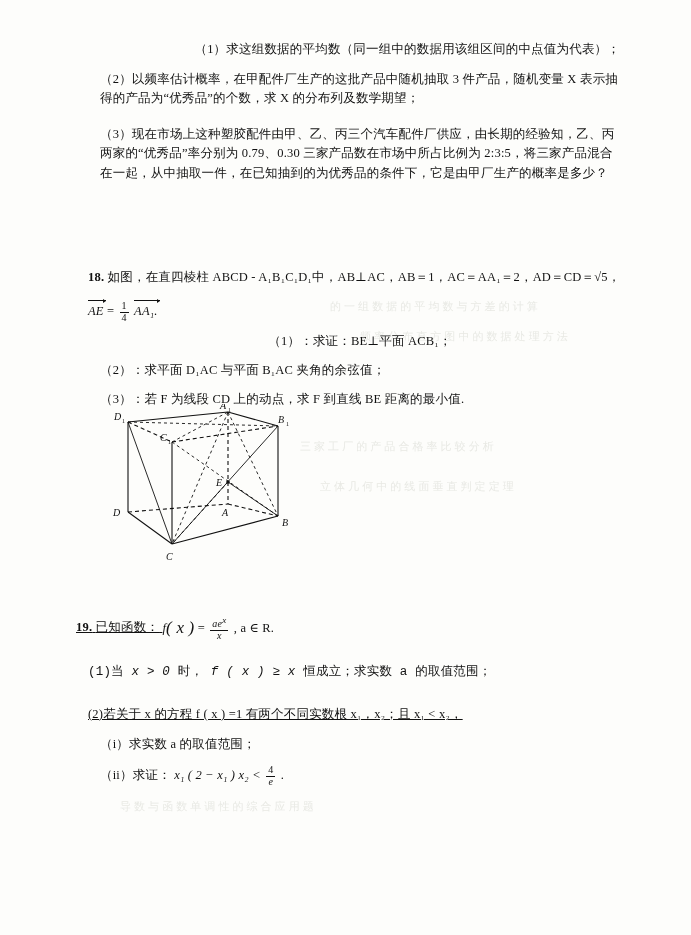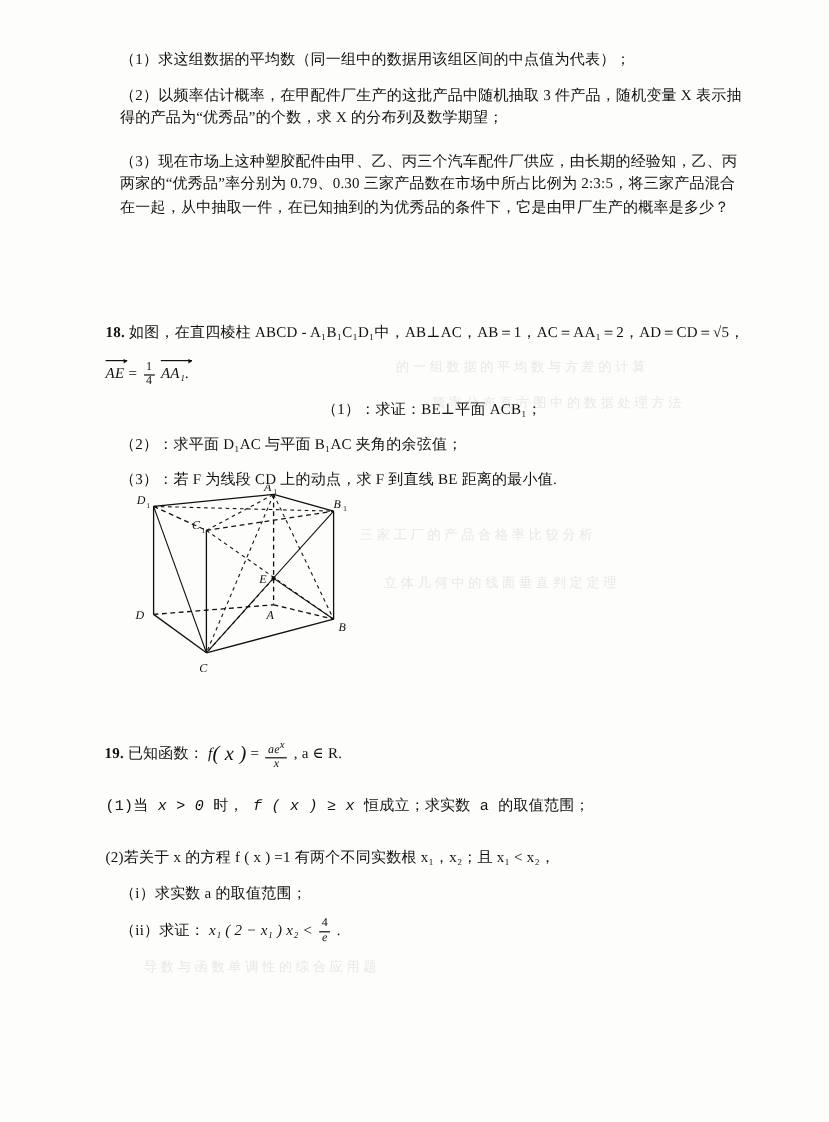--- a/index.html
+++ b/index.html
@@ -96,21 +96,21 @@
 <div class="page">
 
   <div class="bleed" style="left:330px; top:300px; width:330px;">的 一 组 数 据 的 平 均 数 与 方 差 的 计 算</div>
   <div class="bleed" style="left:360px; top:330px; width:300px;">频 率 分 布 直 方 图 中 的 数 据 处 理 方 法</div>
   <div class="bleed" style="left:300px; top:440px; width:360px;">三 家 工 厂 的 产 品 合 格 率 比 较 分 析</div>
   <div class="bleed" style="left:320px; top:480px; width:340px;">立 体 几 何 中 的 线 面 垂 直 判 定 定 理</div>
   <div class="bleed" style="left:120px; top:800px; width:460px;">导 数 与 函 数 单 调 性 的 综 合 应 用 题</div>
 
   <div class="content">
 
-    <div class="para" style="left:100px; top:40px; width:520px;">（1）求这组数据的平均数（同一组中的数据用该组区间的中点值为代表）；</div>
+    <div class="para" style="left:100px; top:40px; width:520px;text-align:right;">（1）求这组数据的平均数（同一组中的数据用该组区间的中点值为代表）；</div>
 
     <div class="para" style="left:100px; top:70px; width:520px;">（2）以频率估计概率，在甲配件厂生产的这批产品中随机抽取 3 件产品，随机变量 X 表示抽得的产品为“优秀品”的个数，求 X 的分布列及数学期望；</div>
 
     <div class="para" style="left:100px; top:125px; width:520px;">（3）现在市场上这种塑胶配件由甲、乙、丙三个汽车配件厂供应，由长期的经验知，乙、丙两家的“优秀品”率分别为 0.79、0.30 三家产品数在市场中所占比例为 2:3:5，将三家产品混合在一起，从中抽取一件，在已知抽到的为优秀品的条件下，它是由甲厂生产的概率是多少？</div>
 
     <div class="para" style="left:88px; top:268px; width:540px;">
       <span class="bold">18.</span>
       <span>如图，在直四棱柱 ABCD - A₁B₁C₁D₁中，AB⊥AC，AB＝1，AC＝AA₁＝2，AD＝CD＝√5，</span>
     </div>
 
@@ -167,21 +167,21 @@
         <text x="168" y="19" font-size="10" font-style="italic" font-family="Liberation Serif, serif" fill="#111">B</text>
         <text x="176" y="22" font-size="6" font-family="Liberation Serif, serif" fill="#111">1</text>
         <text x="3" y="112" font-size="10" font-style="italic" font-family="Liberation Serif, serif" fill="#111">D</text>
         <text x="106" y="82" font-size="10" font-style="italic" font-family="Liberation Serif, serif" fill="#111">E</text>
         <text x="112" y="112" font-size="10" font-style="italic" font-family="Liberation Serif, serif" fill="#111">A</text>
         <text x="172" y="122" font-size="10" font-style="italic" font-family="Liberation Serif, serif" fill="#111">B</text>
         <text x="56" y="156" font-size="10" font-style="italic" font-family="Liberation Serif, serif" fill="#111">C</text>
       </svg>
     </div>
 
-    <div class="para" style="left:87px; top:615px; width:540px;">
+    <div class="para" style="left:76px; top:615px; width:540px;text-decoration:underline;">
       <span class="bold">19.</span>
       <span>已知函数：</span>
       <span class="fn">
         <span class="it">f</span><span class="it paren-big">( x )</span>
         <span>=</span>
         <span class="frac">
           <span class="num"><span class="it">ae</span><span class="sup it">x</span></span>
           <span class="den it">x</span>
         </span>
         <span>, a ∈ R.</span>
@@ -189,21 +189,21 @@
     </div>
 
     <div class="para" style="left:88px; top:663px; width:540px;font-family:Liberation Mono, monospace;">
       <span>(1)当</span>
       <span class="it">x &gt; 0</span>
       <span>时，</span>
       <span class="it">f ( x ) ≥ x</span>
       <span>恒成立；求实数 a 的取值范围；</span>
     </div>
 
-    <div class="para" style="left:88px; top:705px; width:540px;">(2)若关于 x 的方程 f ( x ) =1 有两个不同实数根 x₁，x₂；且 x₁ &lt; x₂，</div>
+    <div class="para" style="left:88px; top:705px; width:540px;text-decoration:underline;">(2)若关于 x 的方程 f ( x ) =1 有两个不同实数根 x₁，x₂；且 x₁ &lt; x₂，</div>
 
     <div class="para" style="left:100px; top:735px; width:520px;">（i）求实数 a 的取值范围；</div>
 
     <div class="para" style="left:100px; top:765px; width:520px;">
       <span>（ii）求证：</span>
       <span class="it">x₁ ( 2 − x₁ ) x₂ &lt;</span>
       <span class="frac">
         <span class="num">4</span>
         <span class="den it">e</span>
       </span>

